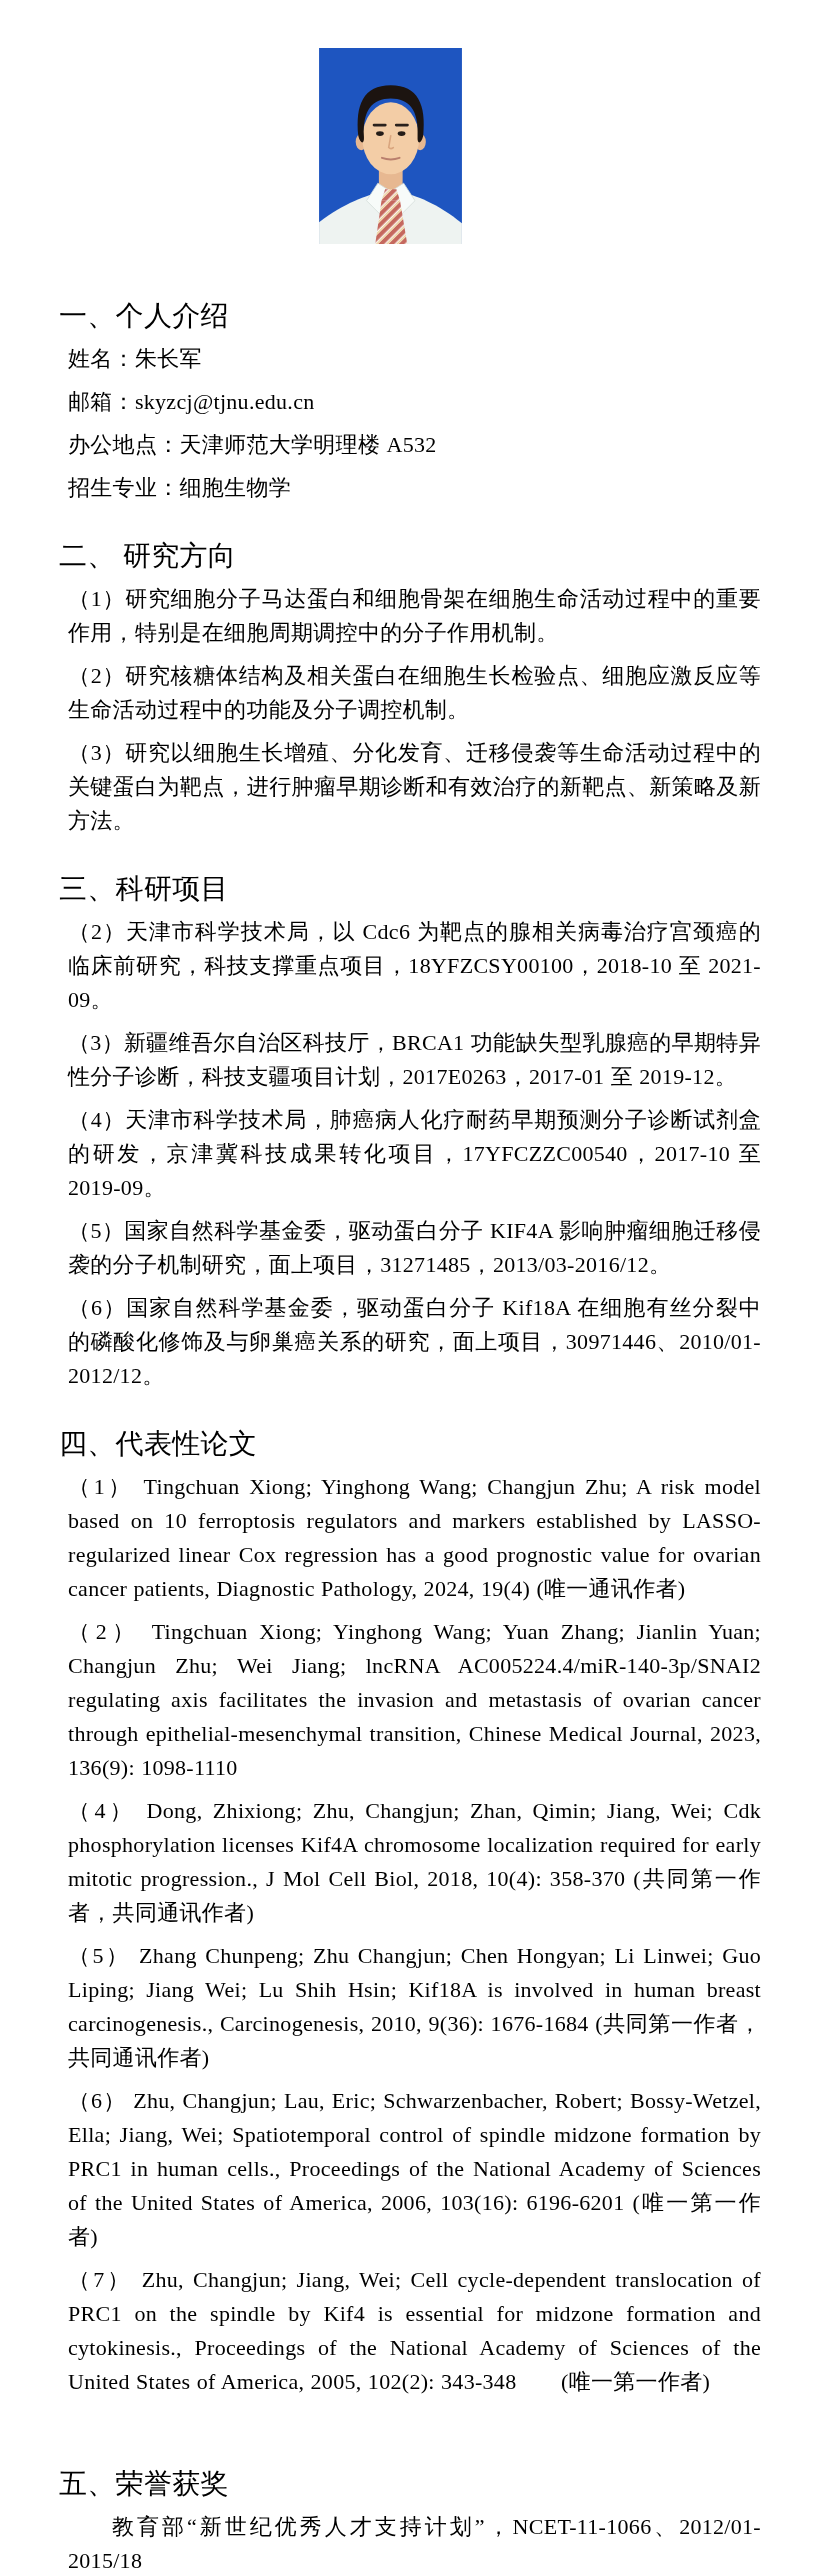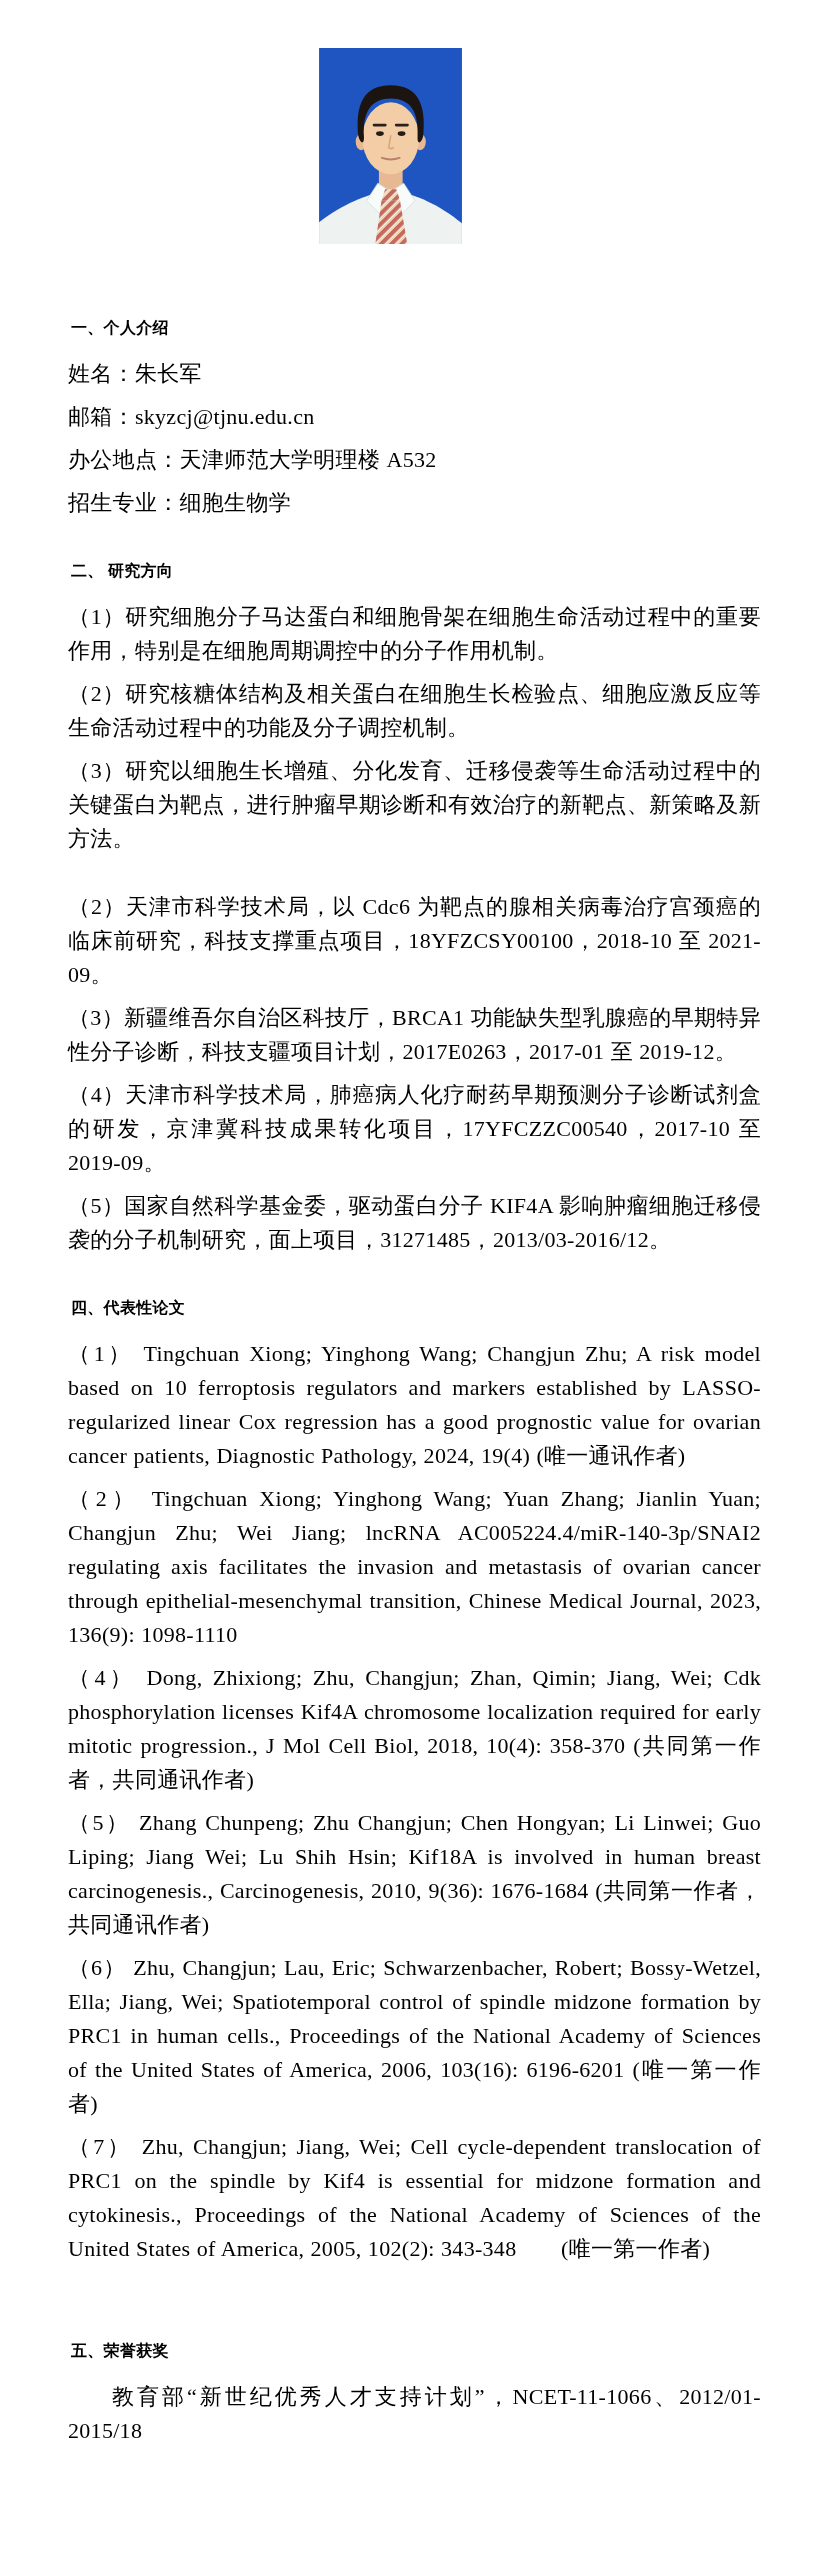--- a/index.html
+++ b/index.html
@@ -11,21 +11,21 @@
     overflow:hidden;
     font-family:"Liberation Serif","DejaVu Serif",serif;
     color:#000;
   }
   figure.photo{position:absolute;left:319px;top:48px;width:143px;height:196px;margin:0;padding:0;}
   figure.photo svg{display:block;}
   .content{position:absolute;left:59px;top:0;width:711px;padding-top:299px;}
   .doc-section{margin:34px 0 0 0;}
   .doc-section.sec-intro{margin-top:0;}
   .doc-section.sec-honors{margin-top:68px;}
-  h2.heading{margin:12px;font-size:16px;line-height:34px;font-weight:700;letter-spacing:0.3px;}
+  h2.heading{margin:0;font-size:28px;line-height:34px;font-weight:400;letter-spacing:0.3px;}
   p.para{margin:9px;font-size:22px;line-height:34px;text-align:justify;letter-spacing:0.3px;word-spacing:0.5px;}
   .sec-honors p.para{text-indent:44px;}
 </style>
 </head>
 <body>
 
 <div class="page">
 
   <figure class="photo">
     <svg viewBox="0 0 277 380" width="143" height="196" xmlns="http://www.w3.org/2000/svg" role="img">
@@ -83,25 +83,27 @@
     <section class="doc-section sec-research">
       <h2 class="heading">二、 研究方向</h2>
       <div class="paras">
           <p class="para">（1）研究细胞分子马达蛋白和细胞骨架在细胞生命活动过程中的重要作用，特别是在细胞周期调控中的分子作用机制。</p>
           <p class="para">（2）研究核糖体结构及相关蛋白在细胞生长检验点、细胞应激反应等生命活动过程中的功能及分子调控机制。</p>
           <p class="para">（3）研究以细胞生长增殖、分化发育、迁移侵袭等生命活动过程中的关键蛋白为靶点，进行肿瘤早期诊断和有效治疗的新靶点、新策略及新方法。</p>
         </div>
     </section>
 
     <section class="doc-section sec-projects">
+      <h2 class="heading">三、科研项目</h2>
       <div class="paras">
           <p class="para">（2）天津市科学技术局，以 Cdc6 为靶点的腺相关病毒治疗宫颈癌的临床前研究，科技支撑重点项目，18YFZCSY00100，2018-10 至 2021-09。</p>
           <p class="para">（3）新疆维吾尔自治区科技厅，BRCA1 功能缺失型乳腺癌的早期特异性分子诊断，科技支疆项目计划，2017E0263，2017-01 至 2019-12。</p>
           <p class="para">（4）天津市科学技术局，肺癌病人化疗耐药早期预测分子诊断试剂盒的研发，京津冀科技成果转化项目，17YFCZZC00540，2017-10 至 2019-09。</p>
           <p class="para">（5）国家自然科学基金委，驱动蛋白分子 KIF4A 影响肿瘤细胞迁移侵袭的分子机制研究，面上项目，31271485，2013/03-2016/12。</p>
+          <p class="para">（6）国家自然科学基金委，驱动蛋白分子 Kif18A 在细胞有丝分裂中的磷酸化修饰及与卵巢癌关系的研究，面上项目，30971446、2010/01-2012/12。</p>
         </div>
     </section>
 
     <section class="doc-section sec-papers">
       <h2 class="heading">四、代表性论文</h2>
       <div class="paras">
           <p class="para">（1） Tingchuan Xiong; Yinghong Wang; Changjun Zhu; A risk model based on 10 ferroptosis regulators and markers established by LASSO-regularized linear Cox regression has a good prognostic value for ovarian cancer patients, Diagnostic Pathology, 2024, 19(4) (唯一通讯作者)</p>
           <p class="para">（2） Tingchuan Xiong; Yinghong Wang; Yuan Zhang; Jianlin Yuan; Changjun Zhu; Wei Jiang; lncRNA AC005224.4/miR-140-3p/SNAI2 regulating axis facilitates the invasion and metastasis of ovarian cancer through epithelial-mesenchymal transition, Chinese Medical Journal, 2023, 136(9): 1098-1110</p>
           <p class="para">（4） Dong, Zhixiong; Zhu, Changjun; Zhan, Qimin; Jiang, Wei; Cdk phosphorylation licenses Kif4A chromosome localization required for early mitotic progression., J Mol Cell Biol, 2018, 10(4): 358-370 (共同第一作者，共同通讯作者)</p>
           <p class="para">（5） Zhang Chunpeng; Zhu Changjun; Chen Hongyan; Li Linwei; Guo Liping; Jiang Wei; Lu Shih Hsin; Kif18A is involved in human breast carcinogenesis., Carcinogenesis, 2010, 9(36): 1676-1684 (共同第一作者，共同通讯作者)</p>

